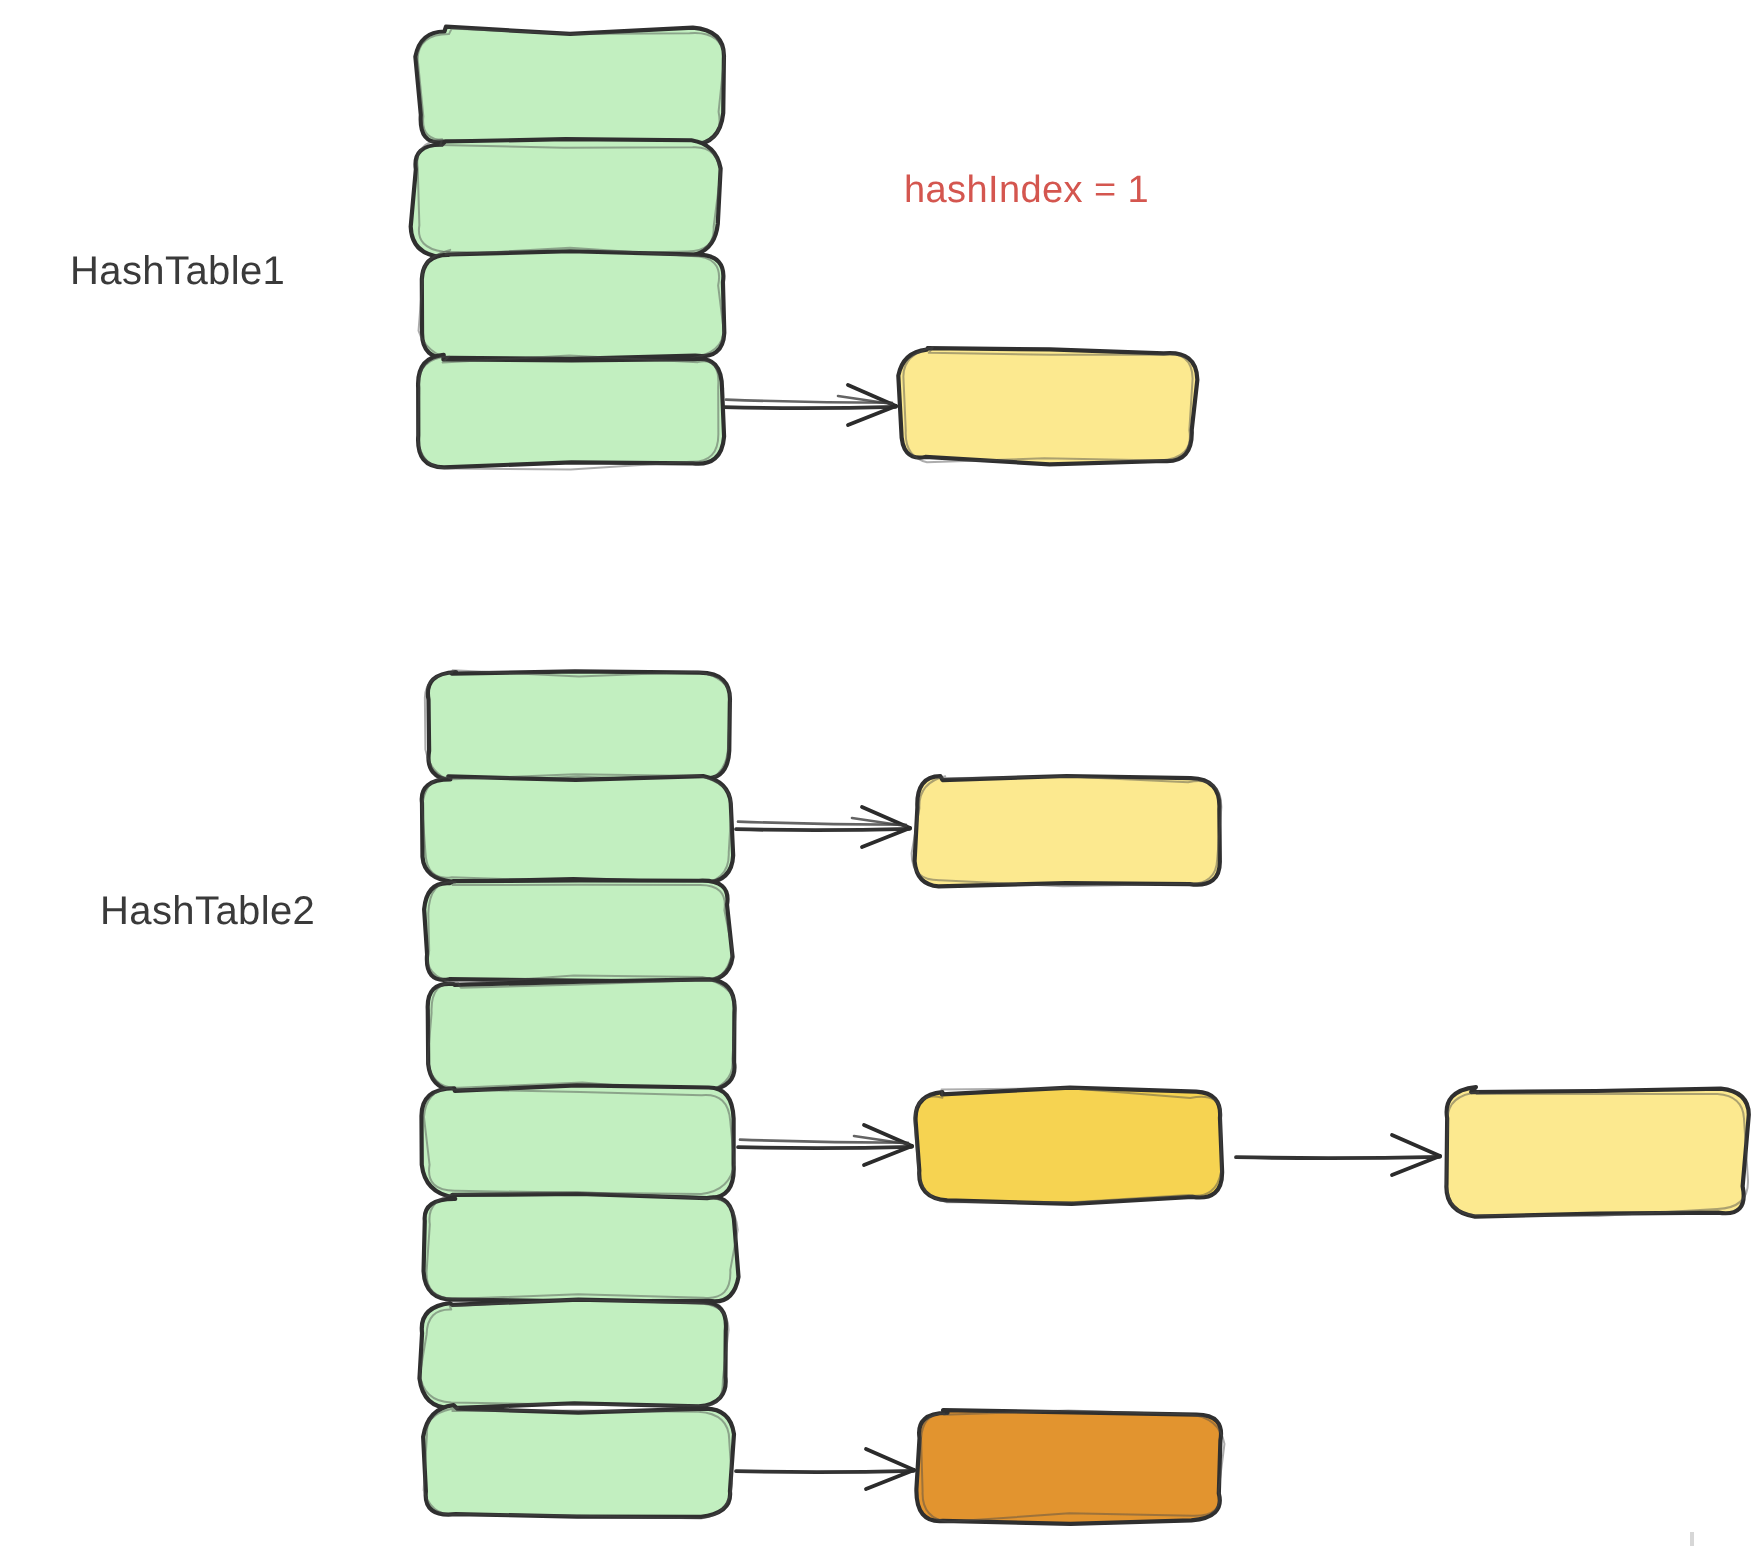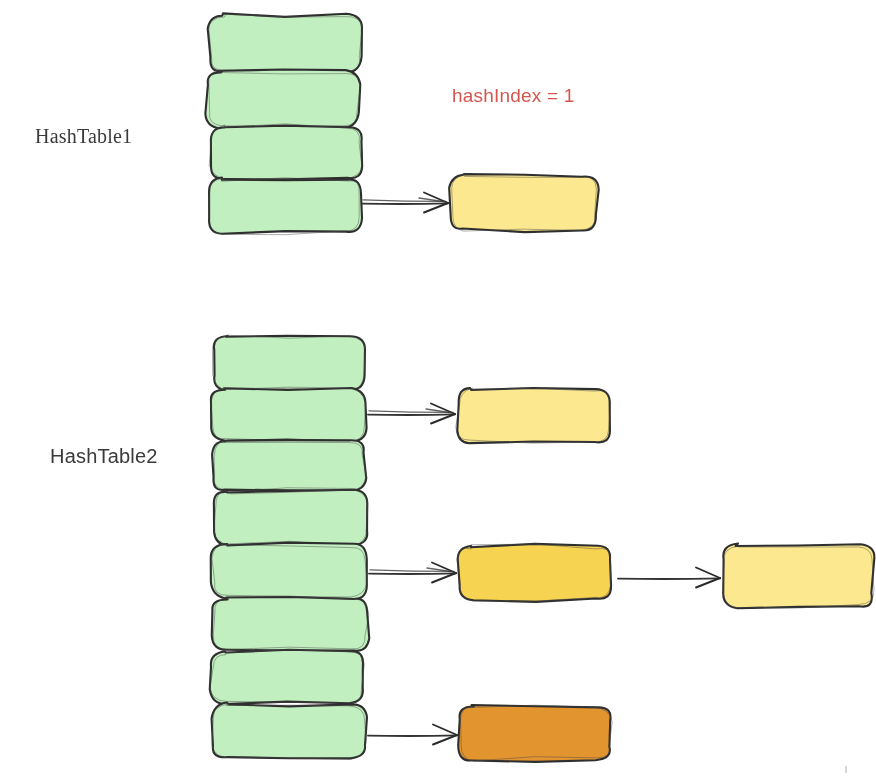--- a/index.html
+++ b/index.html
@@ -190,19 +190,19 @@
         </g>
         <g>
           <path d="M 368 735.6 Q 412.5 736.6 457 735.4" class="arrow-line" fill="none"></path>
           <path d="M 457 735 L 433 724.5" class="arrow-head" fill="none"></path>
           <path d="M 457 735 L 433 744.5" class="arrow-head" fill="none"></path>
         </g>
       </g>
     </svg>
 
   <div id="labels">
-      <div class="label" style="left: 35px; top: 125px; color: rgb(58, 58, 58); font-family: Liberation Serif, serif;">HashTable1</div>
+      <div class="label" style="left: 35px; top: 125px; color: rgb(58, 58, 58);">HashTable1</div>
       <div class="label" style="left: 50px; top: 445px; color: rgb(58, 58, 58);">HashTable2</div>
       <div class="annotation" style="left: 452px; top: 85px; color: rgb(212, 86, 79); text-align: center;">hashIndex = 1</div>
     </div>
 
   <div class="speck" style="left:845px; top:766px;"></div>
 </div>
 
 </body></html>

